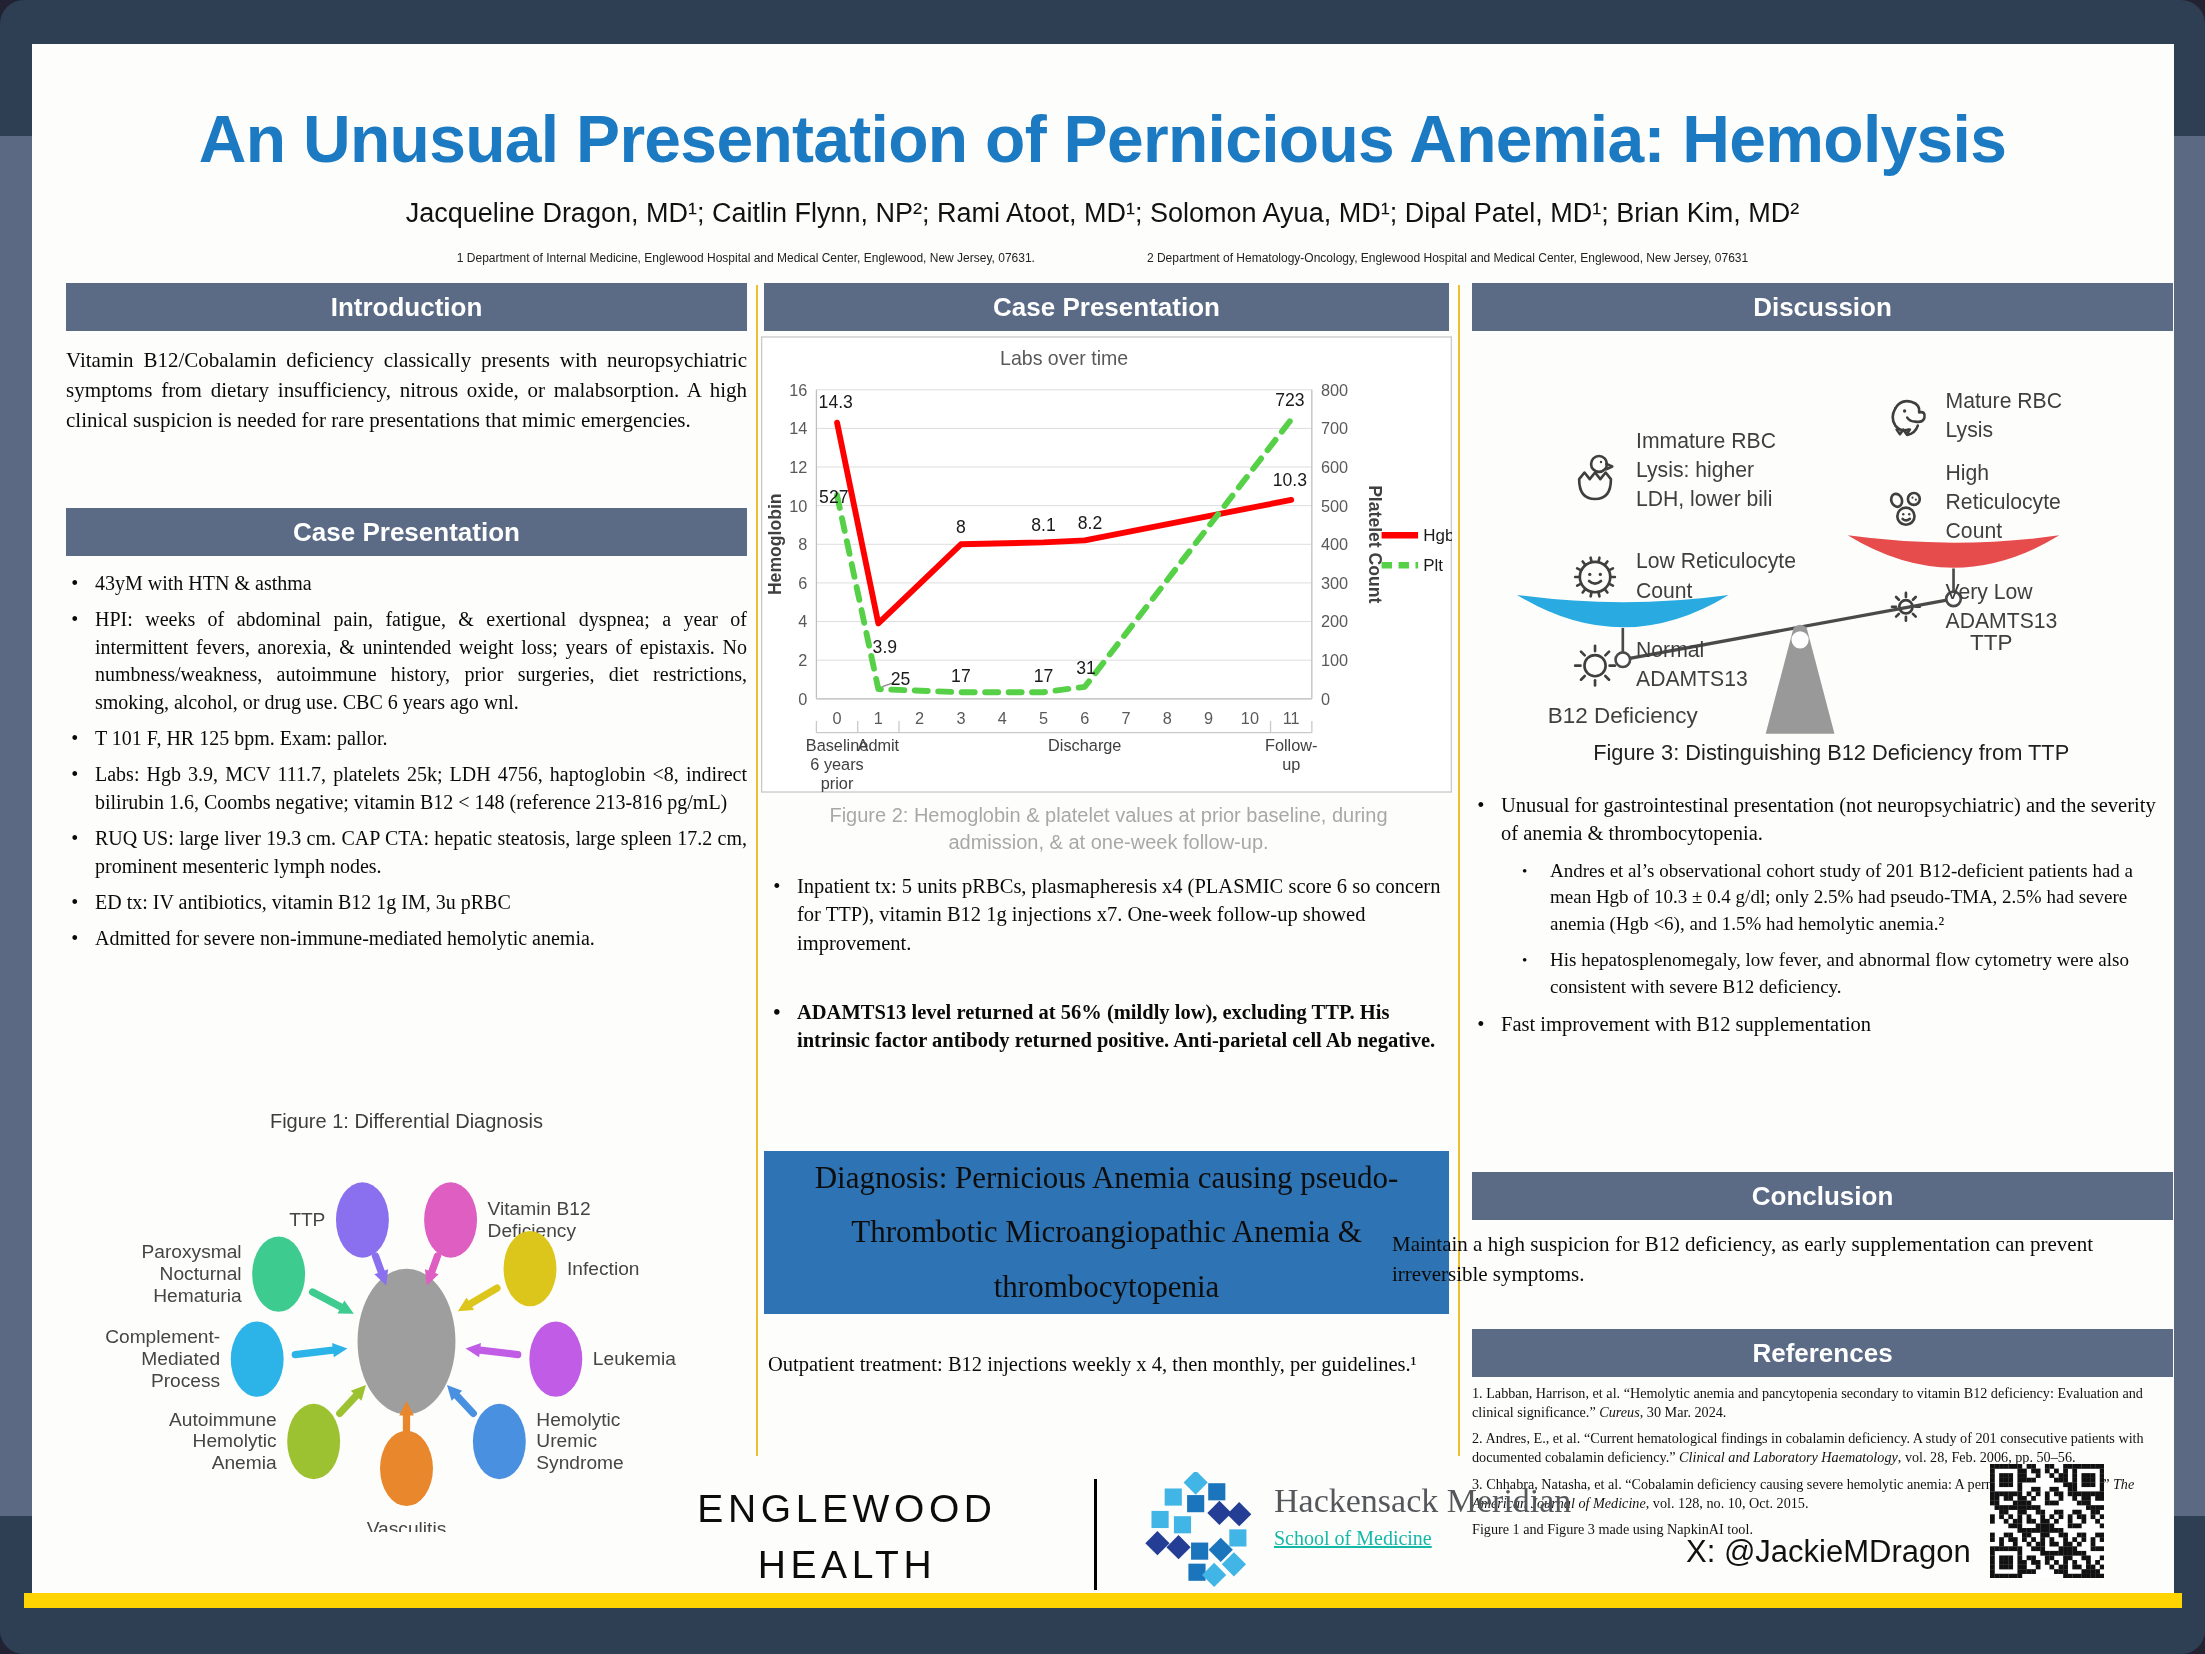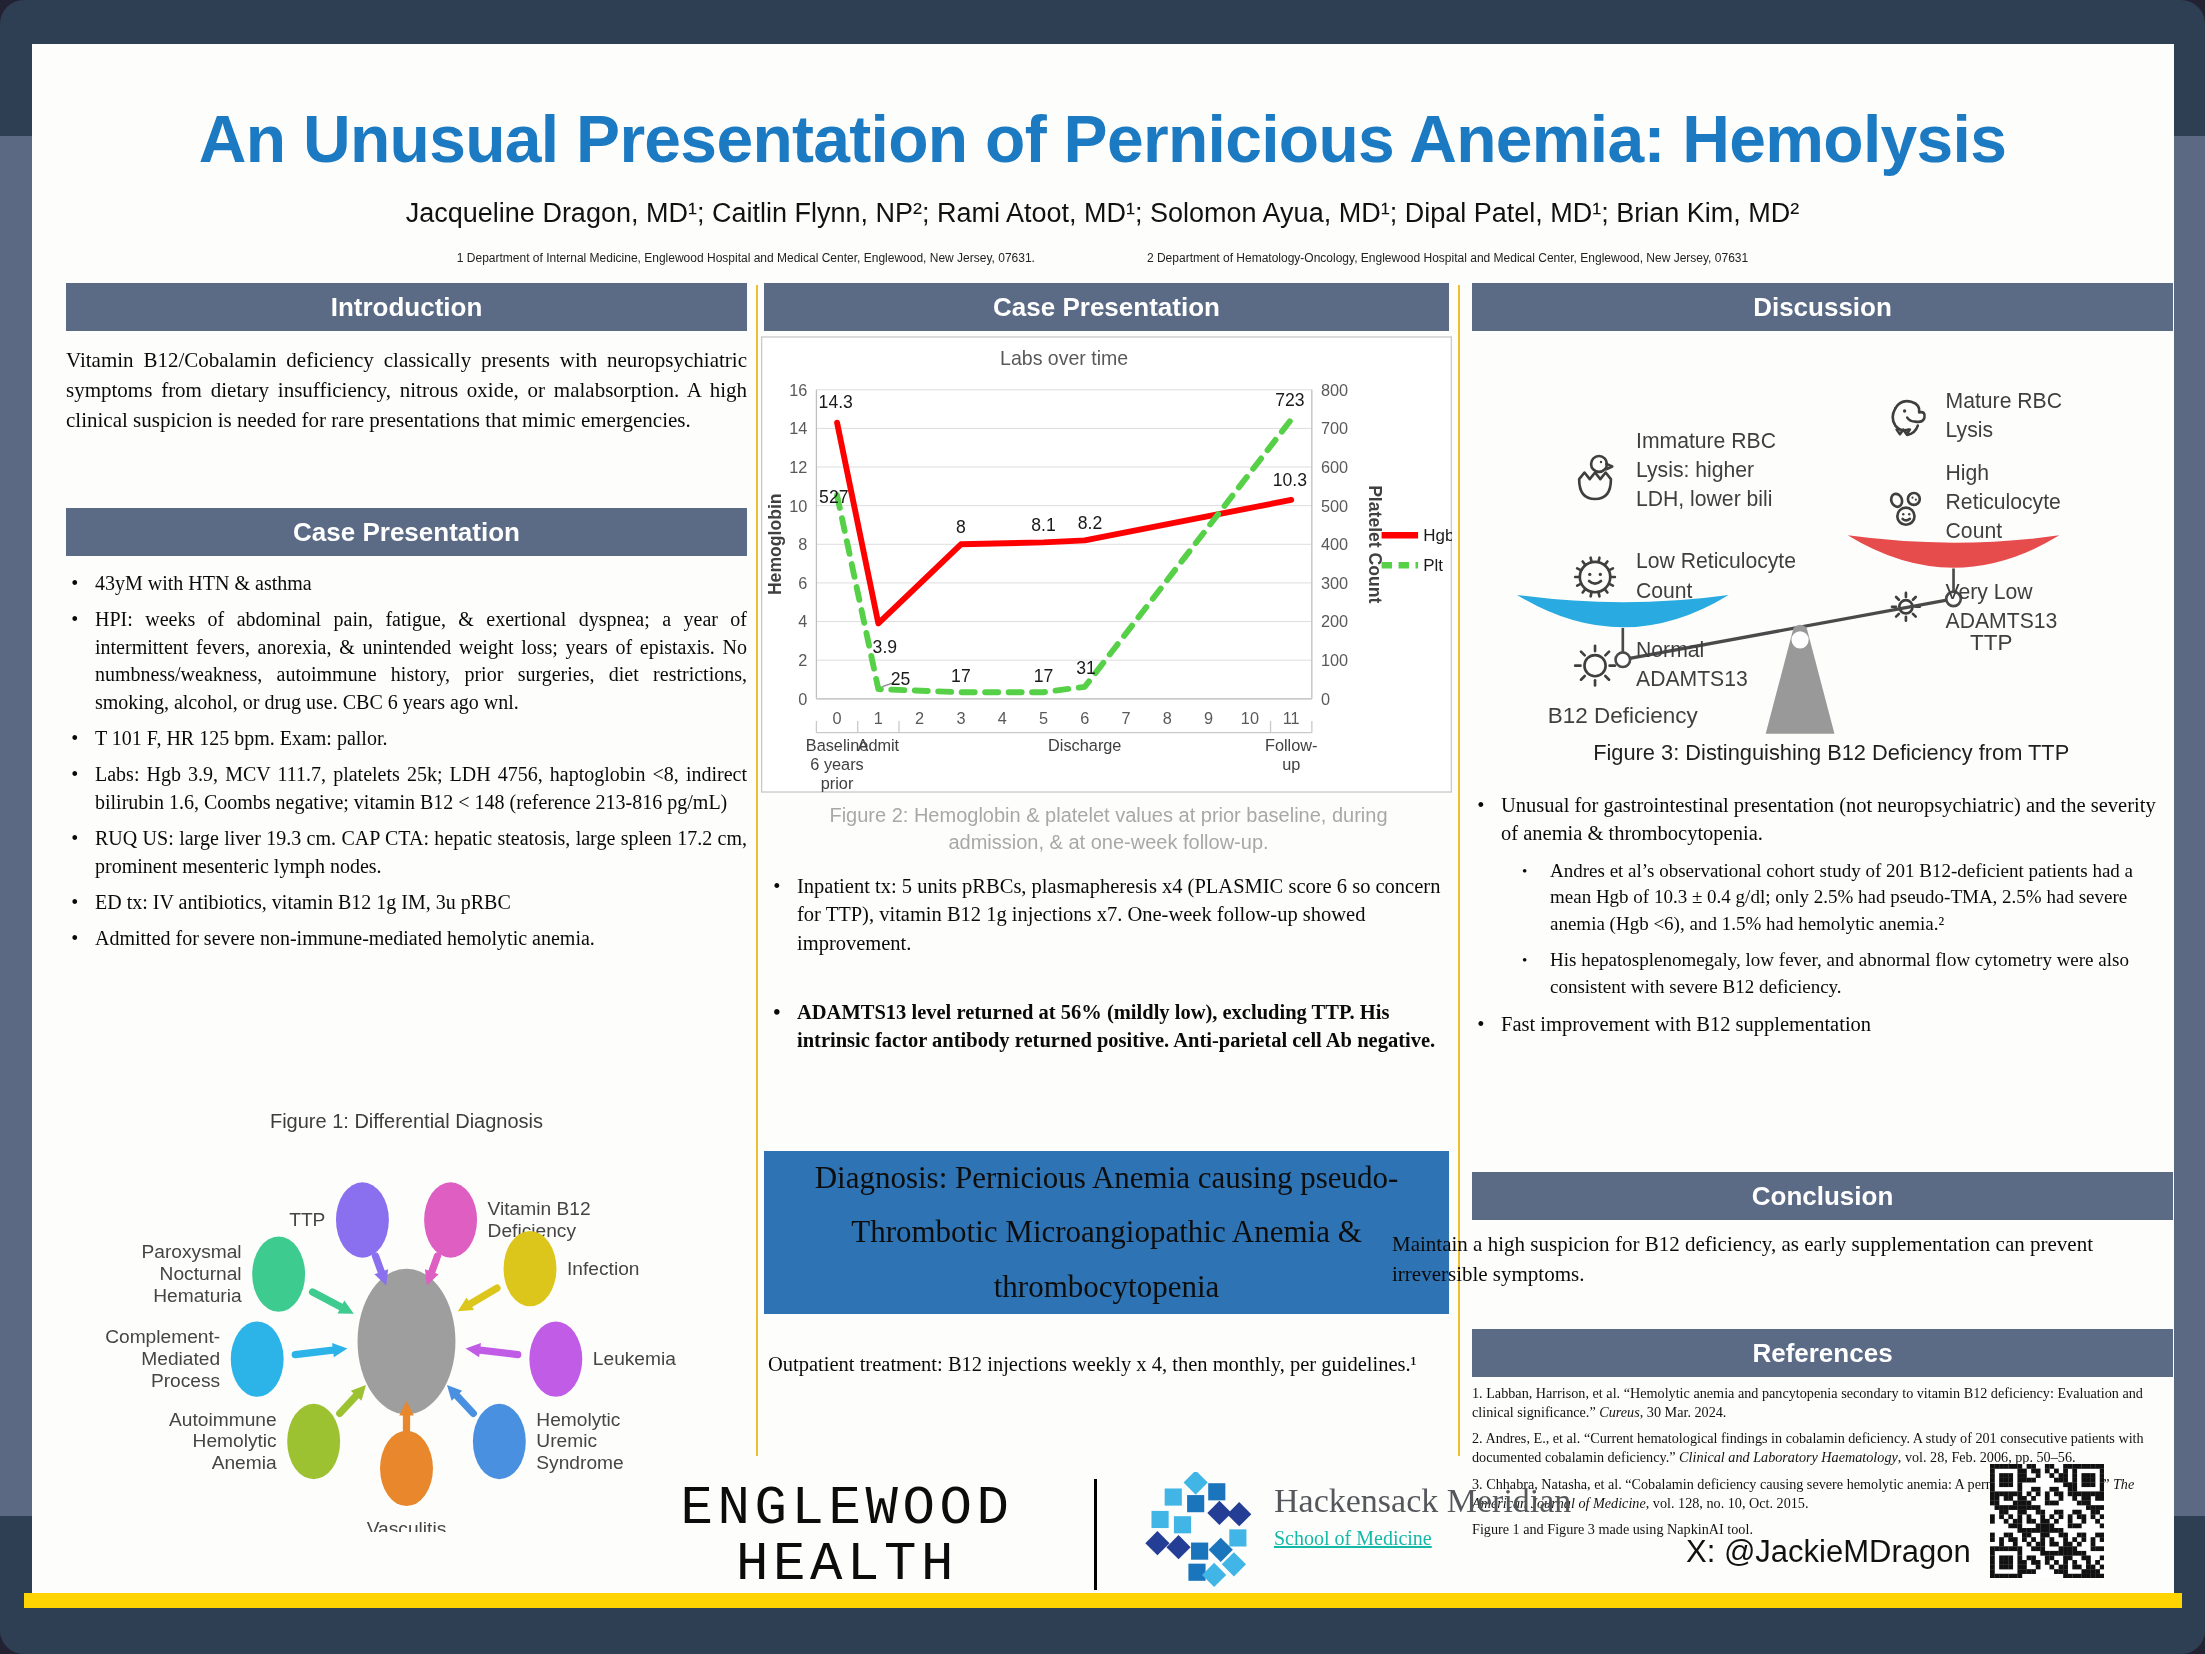--- a/index.html
+++ b/index.html
@@ -26,22 +26,22 @@
   .sub::before{left:50px !important;font-size:0.8em;top:2.6px;}
   .vdiv{width:2px;top:285px;height:1171px;background:var(--dgold,#efbf2f);}
   #diagnosis-banner{left:764px;top:1151px;width:685px;height:163px;background:var(--diagblue,#2e74b5);
      display:flex;align-items:center;justify-content:center;text-align:center;
      font-family:"Liberation Serif",serif;font-size:31px;line-height:1.75;color:#0d0d0d;padding:0 20px;box-sizing:border-box;}
   .cap-gray{color:#a8a8a8;font-size:20px;line-height:26.5px;text-align:center;}
   .fig-cap{color:#3d3d3d;font-size:20px;text-align:center;}
   #refs{font-family:"Liberation Serif",serif;font-size:14.2px;line-height:1.32;color:#111;}
   #refs .ref{margin-bottom:8px;}
   #refs i{font-style:italic;}
-  #englewood{left:632px;top:1481px;width:430px;text-align:center;font-family:Liberation Mono, monospace;
-     color:#0c0c0c;font-size:54px;line-height:56px;letter-spacing:4.6px;}
+  #englewood{left:632px;top:1481px;width:430px;text-align:center;font-family:Liberation Sans, sans-serif;
+     color:#0c0c0c;font-size:39px;line-height:56px;letter-spacing:4.6px;}
   #footer-divider{left:1094px;top:1479px;width:2.6px;height:111px;background:#000;}
   #hm-text{left:1274px;top:1482px;font-family:"Liberation Serif",serif;}
   #hm-line1{font-size:34px;color:#55575b;}
   #hm-line2{font-size:20px;color:#14b8a6;margin-top:6.6px;text-decoration:underline;}
   #x-handle{left:1686px;top:1534px;font-size:31px;color:#111;}
   svg{font-family:"Liberation Sans",sans-serif;}
 </style>
 </head>
 <body>
 

